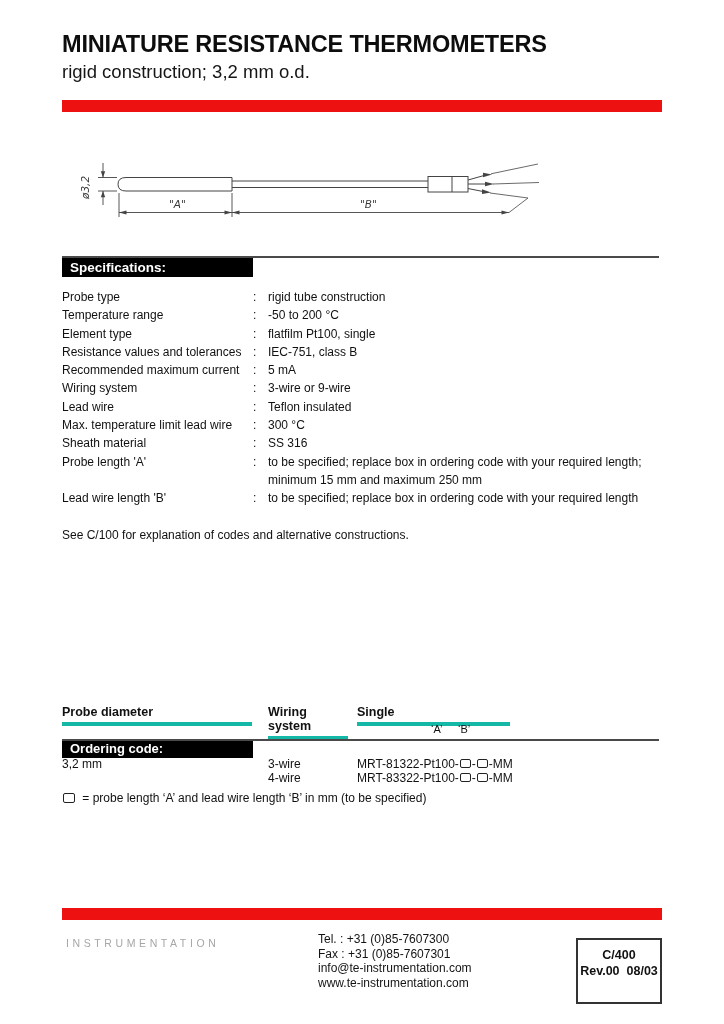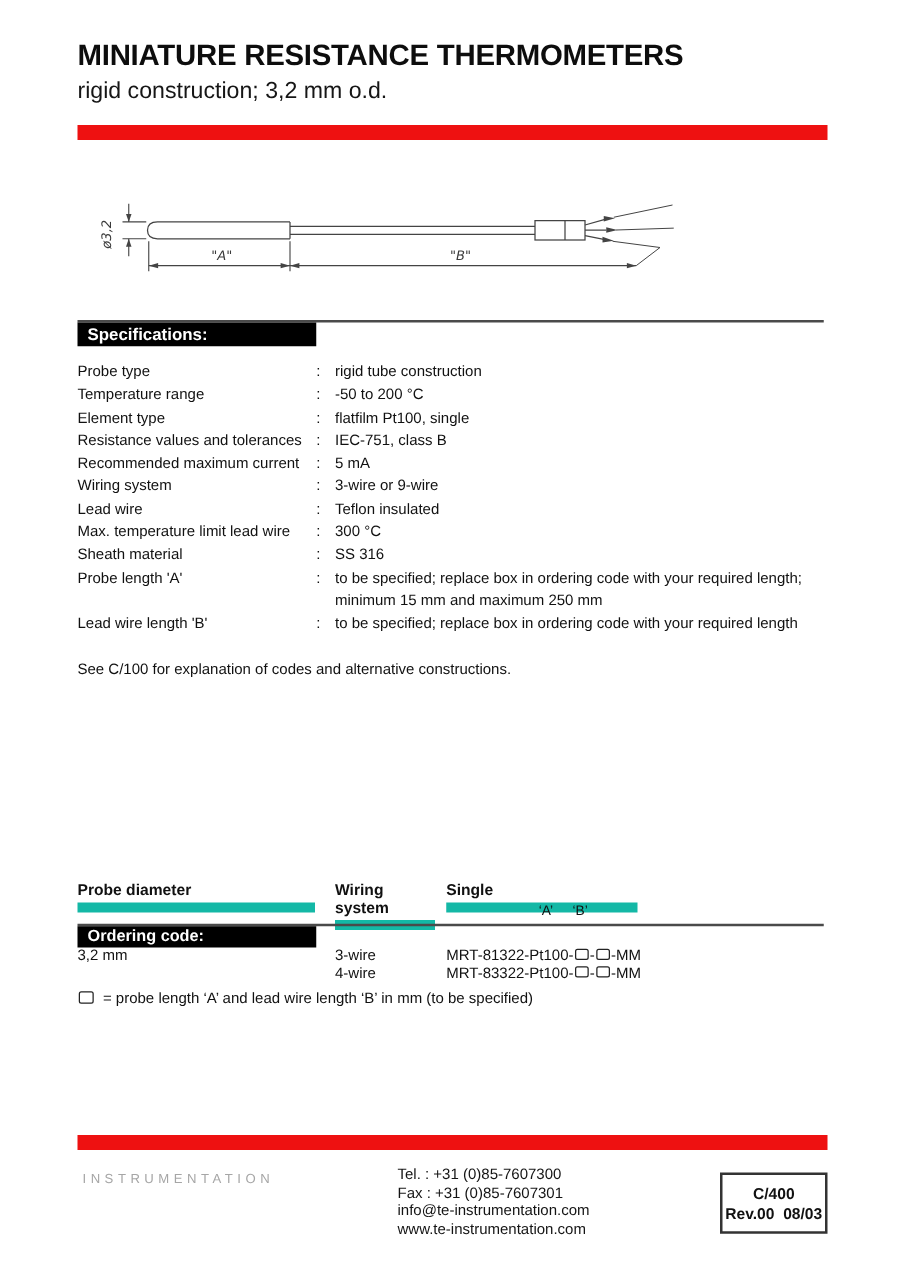--- a/index.html
+++ b/index.html
@@ -30,21 +30,21 @@
   .spec-row { display:flex; font-size:12px; line-height:18.3px; }
   .spec-label { width:191px; flex:none; }
   .spec-colon { width:15px; flex:none; }
   .spec-value { flex:1; }
   .spec-value .v1, .spec-value .v2 { display:block; }
   .spec-value .v2:empty { display:none; }
 
   .see-note { position:absolute; left:62px; top:528px; font-size:12px; }
 
   .ord-h { position:absolute; top:705px; font-size:12.5px; font-weight:bold;
-           border-bottom:8px solid #14b8a6; padding-bottom:3px; }
+           border-bottom:4px solid #14b8a6; padding-bottom:3px; }
   .ord-h1 { left:62px; width:190px; }
   .ord-h2 { left:268px; width:80px; }
   .ord-h3 { left:357px; width:153px; }
   .ord-sub { position:absolute; top:723px; font-size:11px; }
   .ord-sub-a { left:431px; }
   .ord-sub-b { left:458px; }
 
   .ord-rows { position:absolute; left:62px; top:758px; width:600px; }
   .ord-row { display:flex; font-size:12px; line-height:13.8px; }
   .ord-dia { width:206px; flex:none; }
@@ -58,21 +58,21 @@
   .logo-row { display:flex; align-items:flex-start; }
   .logo-mark { width:47px; height:47px; flex:none; }
   .logo-text { margin-left:8px; }
   .logo-l1 { font-size:21.5px; font-weight:bold; color:#3d3d3d; line-height:23px;
              transform:scaleX(0.82); transform-origin:left; white-space:nowrap; }
   .logo-l3 { margin-top:7px; font-size:10.5px; color:#a6a6a6; letter-spacing:3.6px;
              white-space:nowrap; }
 
   .contact { position:absolute; left:318px; top:932px; font-size:12px; line-height:14.6px; color:#141414; }
 
-  .docbox { position:absolute; left:576px; top:938px; width:86px; height:49px;
+  .docbox { position:absolute; left:576px; top:938px; width:86px; height:66px;
             border:2px solid #333; box-sizing:border-box; text-align:center;
             font-weight:bold; font-size:12.5px; padding-top:7px; line-height:16px; }
 </style>
 </head>
 <body>
 
 <div class="page">
 
   <h1 class="title">MINIATURE RESISTANCE THERMOMETERS</h1>
   <div class="subtitle">rigid construction; 3,2 mm o.d.</div>

